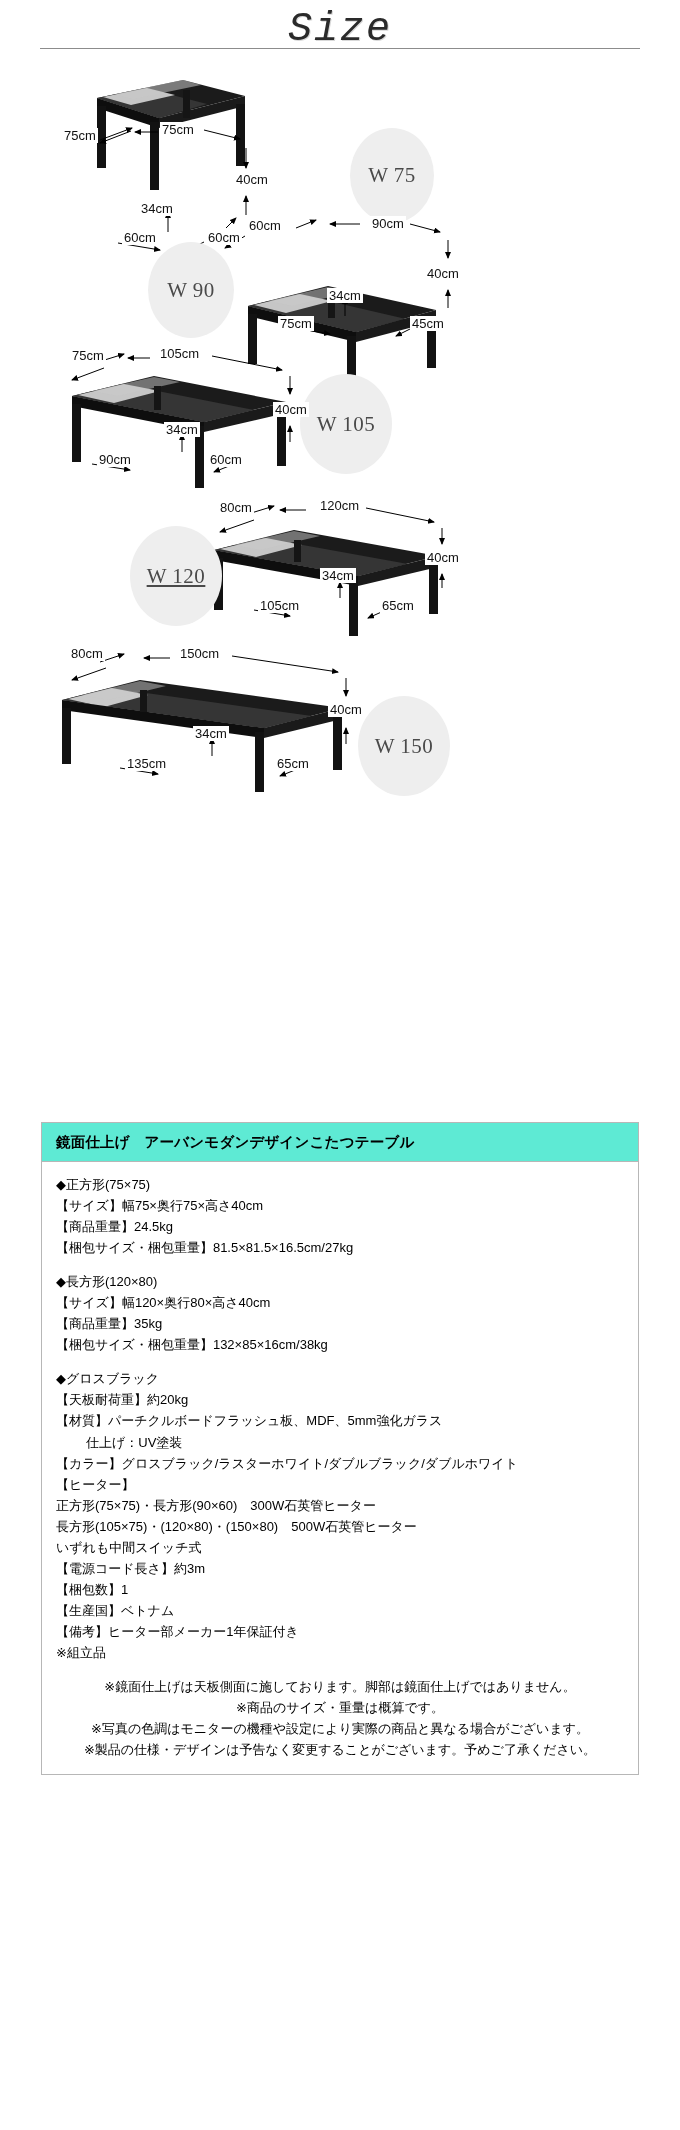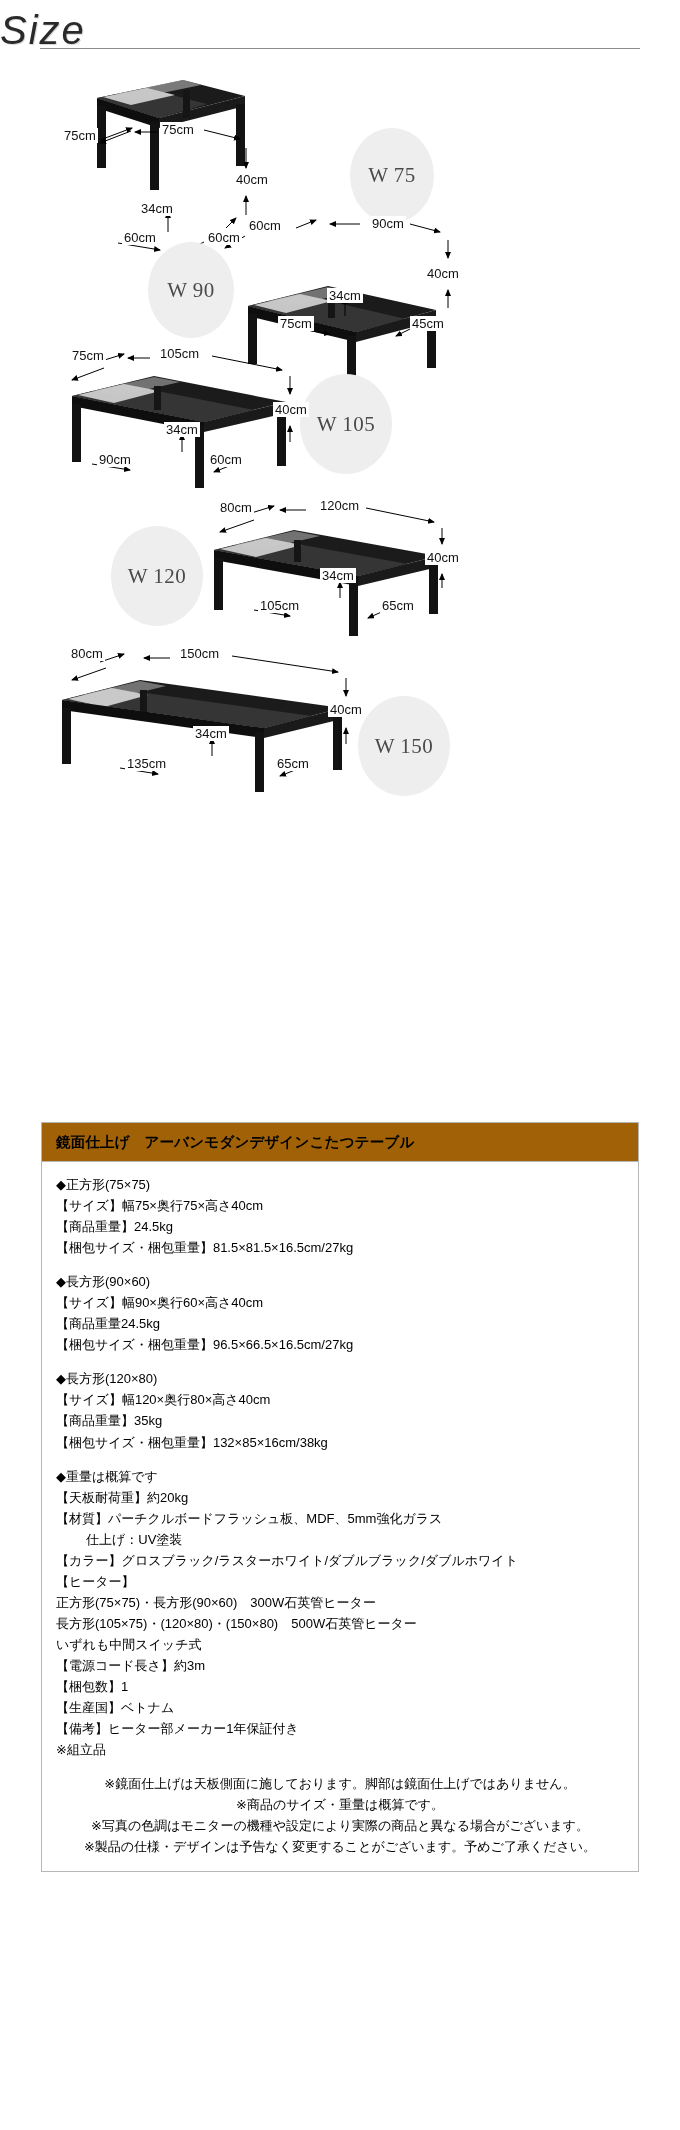--- a/index.html
+++ b/index.html
@@ -24,21 +24,22 @@
     right: 40px;
     top: 48px;
     height: 1px;
     background: #8c8c8c;
   }
   .header-title {
     position: absolute;
     left: 0;
     right: 0;
     top: 10px;
-    font-family: Liberation Sans, sans-serif;
+    text-align: center;
+    font-family: Liberation Mono, monospace;
     font-style: italic;
     font-size: 40px;
     letter-spacing: 2px;
     color: #2a2a2a;
     text-shadow: 1px 1px 0 #d8d8d8;
     z-index: 2;
     line-height: 1;
   }
 
   
@@ -77,21 +78,21 @@
   
   .specbox {
     position: absolute;
     left: 41px;
     top: 1122px;
     width: 598px;
     border: 1px solid #b7b7b7;
     background: #fff;
   }
   .spec-title {
-    background: #a16207;
+    background: #5eead4;
     border-bottom: 1px solid #b7b7b7;
     font-size: 14.5px;
     font-weight: bold;
     padding: 10px 14px 9px 14px;
     letter-spacing: 0.2px;
   }
   .spec-body {
     padding: 12px 14px 14px 14px;
     font-size: 13px;
     line-height: 1.62;
@@ -256,21 +257,21 @@
       <line x1="74" y1="24" x2="40" y2="36" stroke="#000" stroke-width="1" marker-end="url(#ah)"></line>
       <line x1="126" y1="14" x2="100" y2="14" stroke="#000" stroke-width="1" marker-end="url(#ah)"></line>
       <line x1="186" y1="12" x2="254" y2="26" stroke="#000" stroke-width="1" marker-end="url(#ah)"></line>
       <line x1="262" y1="32" x2="262" y2="48" stroke="#000" stroke-width="1" marker-end="url(#ah)"></line>
       <line x1="262" y1="92" x2="262" y2="78" stroke="#000" stroke-width="1" marker-end="url(#ah)"></line>
       <line x1="160" y1="102" x2="160" y2="86" stroke="#000" stroke-width="1" marker-end="url(#ah)"></line>
       <line x1="74" y1="114" x2="110" y2="120" stroke="#000" stroke-width="1" marker-end="url(#ah)"></line>
       <line x1="206" y1="114" x2="188" y2="122" stroke="#000" stroke-width="1" marker-end="url(#ah)"></line>
     </svg>
 
-    <div class="badge" style="left:111px; top:30px; width:92px; height:100px;">W 120</div>
+    <div class="badge" style="left:130px; top:30px; width:92px; height:100px;text-decoration:underline;">W 120</div>
   </div>
 
   <div class="panel" style="height:160px;">
     <svg class="tablefig" style="left:42px; top:20px;" width="320" height="140" viewBox="0 0 320 140">
       <polygon points="20,34 98,14 300,42 222,62" fill="#1b1b1b"></polygon>
       <polygon points="20,34 68,22 270,50 222,62" fill="#3a3a3a" opacity="0.85"></polygon>
       <polygon points="26,33 70,22 106,29 62,41" fill="#d6d6d6" opacity="0.92"></polygon>
       <polygon points="40,29 98,15 124,20 66,34" fill="#c9c9c9" opacity="0.5"></polygon>
       <polygon points="20,34 222,62 222,72 20,44" fill="#0e0e0e"></polygon>
       <polygon points="222,62 300,42 300,53 222,72" fill="#1a1a1a"></polygon>
@@ -308,33 +309,27 @@
   <div class="spec-title">鏡面仕上げ　アーバンモダンデザインこたつテーブル</div>
   <div class="spec-body">
     <div id="spec-groups">
         <div class="spec-group">
           <div class="spec-line">◆正方形(75×75)</div>
           <div class="spec-line">【サイズ】幅75×奥行75×高さ40cm</div>
           <div class="spec-line">【商品重量】24.5kg</div>
           <div class="spec-line">【梱包サイズ・梱包重量】81.5×81.5×16.5cm/27kg</div>
         </div>
         <div class="spec-group">
-          <div class="spec-line">◆長方形(90×60)</div>
-          <div class="spec-line">【サイズ】幅90×奥行60×高さ40cm</div>
-          <div class="spec-line">【商品重量24.5kg</div>
-          <div class="spec-line">【梱包サイズ・梱包重量】96.5×66.5×16.5cm/27kg</div>
-        </div>
-        <div class="spec-group">
           <div class="spec-line">◆長方形(120×80)</div>
           <div class="spec-line">【サイズ】幅120×奥行80×高さ40cm</div>
           <div class="spec-line">【商品重量】35kg</div>
           <div class="spec-line">【梱包サイズ・梱包重量】132×85×16cm/38kg</div>
         </div>
         <div class="spec-group">
-          <div class="spec-line">◆重量は概算です</div>
+          <div class="spec-line">◆グロスブラック</div>
           <div class="spec-line">【天板耐荷重】約20kg</div>
           <div class="spec-line">【材質】パーチクルボードフラッシュ板、MDF、5mm強化ガラス</div>
           <div class="spec-line indent">仕上げ：UV塗装</div>
           <div class="spec-line">【カラー】グロスブラック/ラスターホワイト/ダブルブラック/ダブルホワイト</div>
           <div class="spec-line">【ヒーター】</div>
           <div class="spec-line">正方形(75×75)・長方形(90×60)　300W石英管ヒーター</div>
           <div class="spec-line">長方形(105×75)・(120×80)・(150×80)　500W石英管ヒーター</div>
           <div class="spec-line">いずれも中間スイッチ式</div>
           <div class="spec-line">【電源コード長さ】約3m</div>
           <div class="spec-line">【梱包数】1</div>

